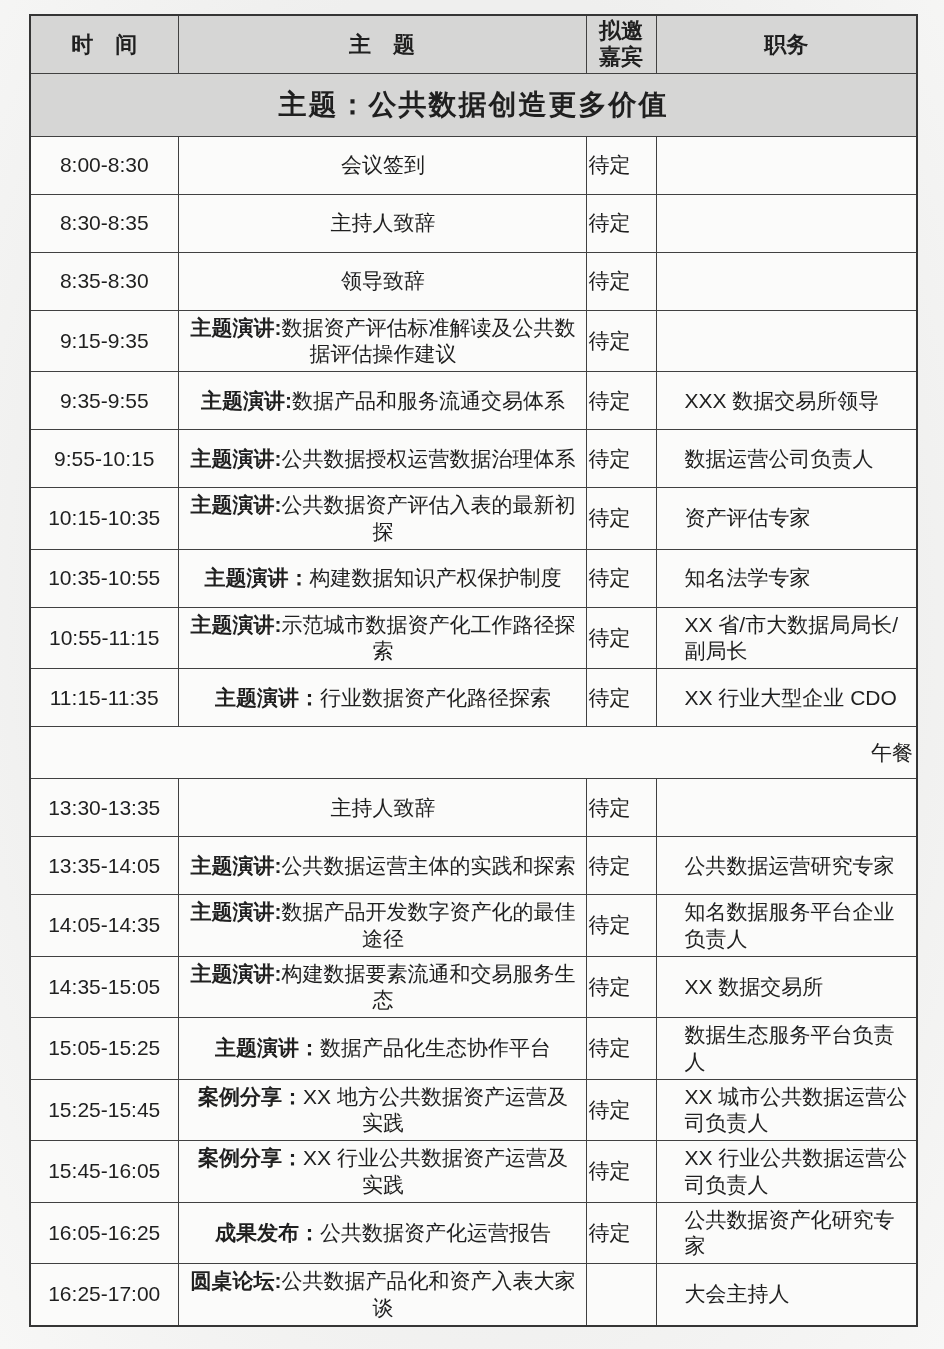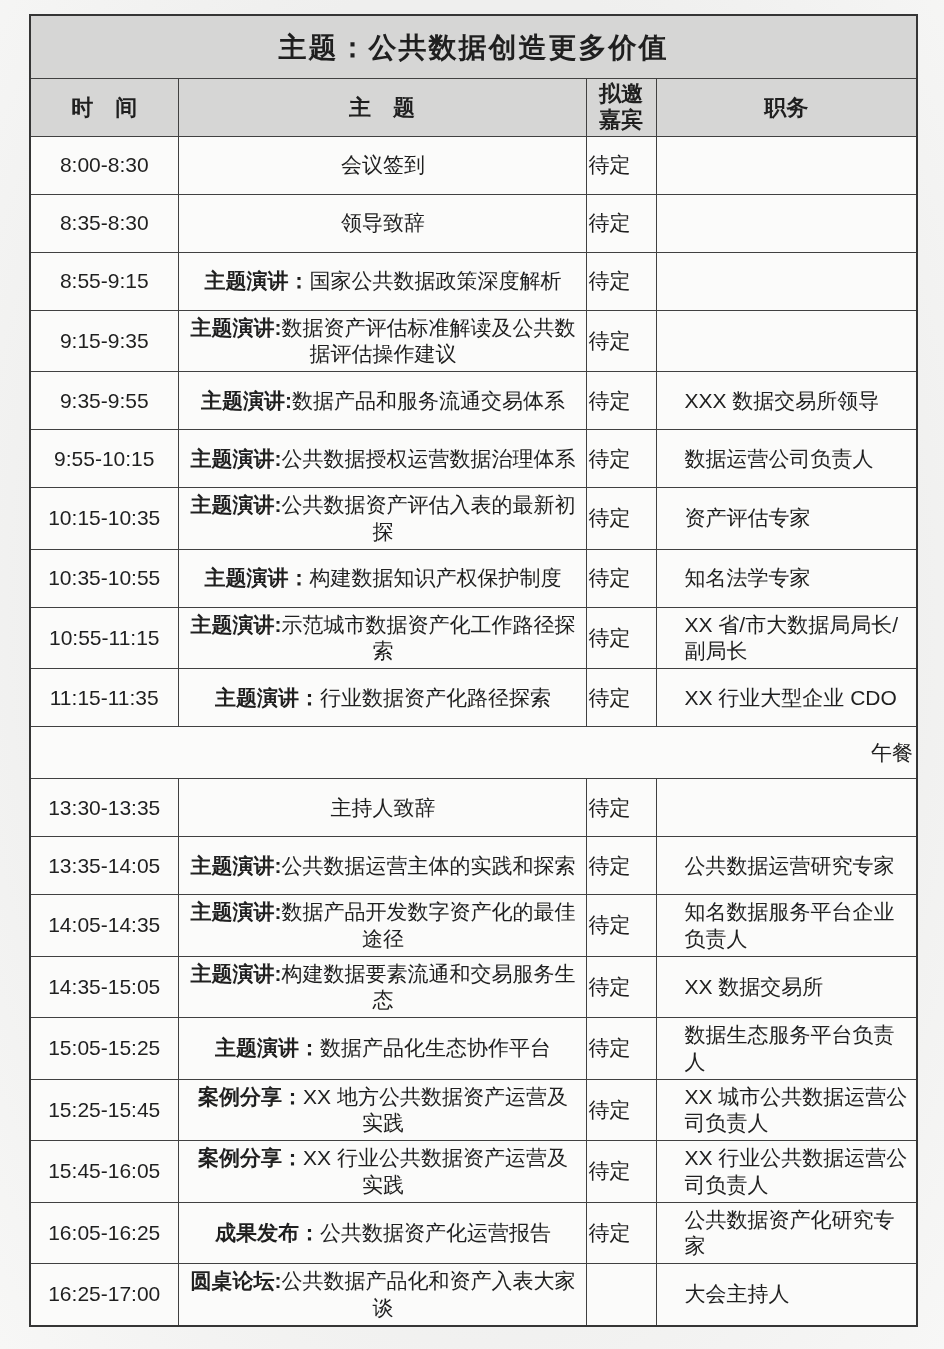--- a/index.html
+++ b/index.html
@@ -81,47 +81,47 @@
 <div class="page">
   <table class="agenda">
     <colgroup>
       <col class="w-time">
         <col class="w-topic">
         <col class="w-guest">
         <col class="w-pos">
     </colgroup>
     <tbody>
       <tr>
-        <td colspan="4" class="c-title">主题：公共数据创造更多价值</td>
-      </tr>
-      <tr>
         <th>时　间</th>
         <th>主　题</th>
         <th>
           <span class="blk">拟邀</span>
           <span class="blk">嘉宾</span>
         </th>
         <th>职务</th>
       </tr>
+      <tr>
+        <td colspan="4" class="c-title">主题：公共数据创造更多价值</td>
+      </tr>
 
       <tr class="r">
         <td class="c-time">8:00-8:30</td>
         <td class="c-topic"><span class="bp"></span><span>会议签到</span></td>
         <td class="c-guest">待定</td>
         <td class="c-pos"></td>
       </tr>
       <tr class="r">
+        <td class="c-time">8:30-8:35</td>
+        <td class="c-topic"><span class="bp"></span><span>主持人致辞</span></td>
+        <td class="c-guest">待定</td>
+        <td class="c-pos"></td>
+      </tr>
+      <tr class="r">
         <td class="c-time">8:35-8:30</td>
         <td class="c-topic"><span class="bp"></span><span>领导致辞</span></td>
-        <td class="c-guest">待定</td>
-        <td class="c-pos"></td>
-      </tr>
-      <tr class="r">
-        <td class="c-time">8:55-9:15</td>
-        <td class="c-topic"><span class="bp">主题演讲：</span><span>国家公共数据政策深度解析</span></td>
         <td class="c-guest">待定</td>
         <td class="c-pos"></td>
       </tr>
       <tr class="r">
         <td class="c-time">9:15-9:35</td>
         <td class="c-topic"><span class="bp">主题演讲:</span><span>数据资产评估标准解读及公共数据评估操作建议</span></td>
         <td class="c-guest">待定</td>
         <td class="c-pos"></td>
       </tr>
       <tr class="r">

